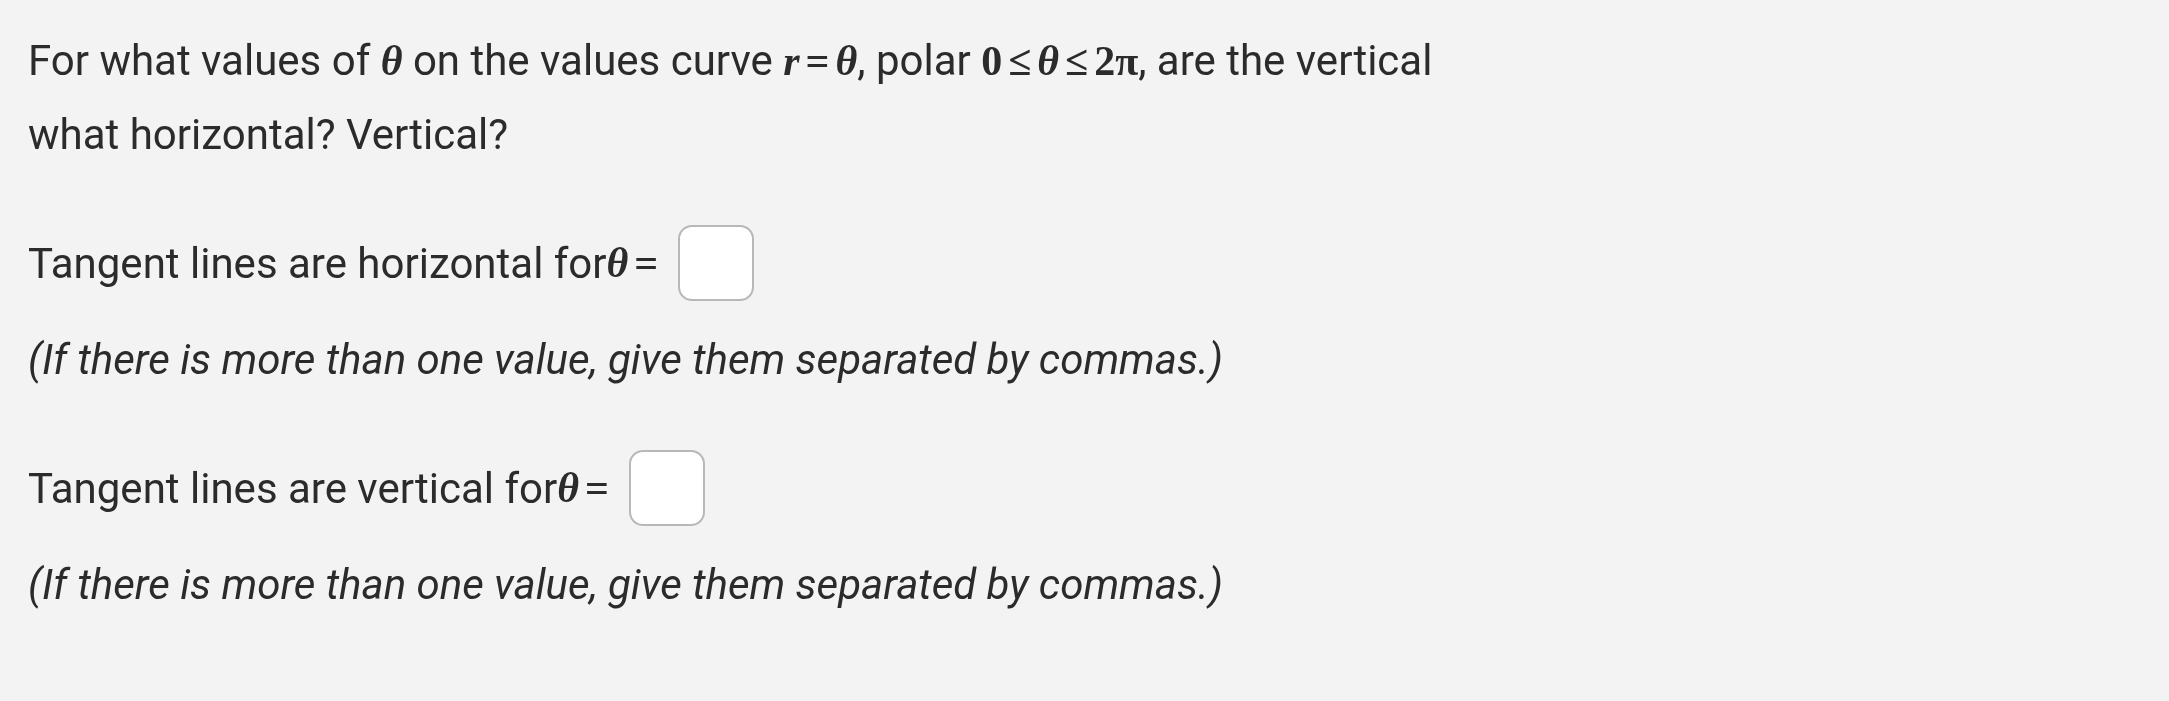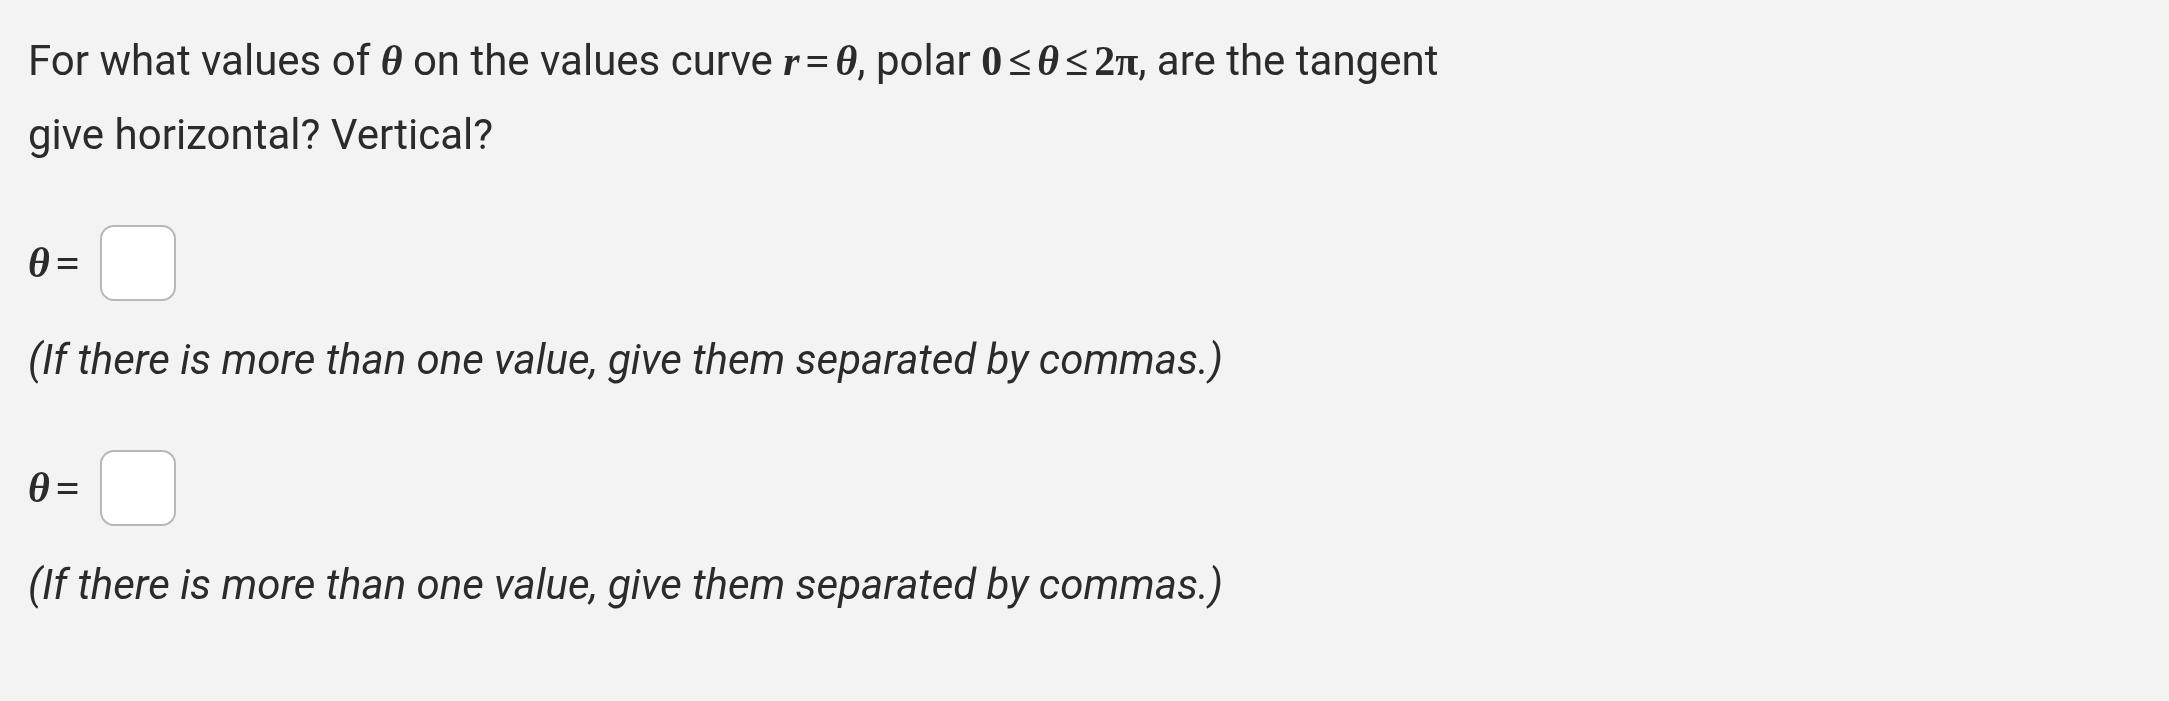--- a/index.html
+++ b/index.html
@@ -65,35 +65,37 @@
     padding: 4px;
     font-family: inherit;
   }
 </style>
 </head>
 <body>
 
 <div class="page">
 
   <div class="qline">
-    <span>For what values of </span><span class="mathvar">θ</span><span> on the values curve </span><span class="mathvar">r</span><span class="eq">=</span><span class="mathvar">θ</span><span>, polar </span><span class="mathup">0</span><span class="le">≤</span><span class="mathvar">θ</span><span class="le">≤</span><span class="mathup">2π</span><span>, are the tangent</span>
+    <span>For what values of </span><span class="mathvar">θ</span><span> on the values curve </span><span class="mathvar">r</span><span class="eq">=</span><span class="mathvar">θ</span><span>, polar </span><span class="mathup">0</span><span class="le">≤</span><span class="mathvar">θ</span><span class="le">≤</span><span class="mathup">2π</span><span>, are the vertical</span>
   </div>
-  <div class="qline">give horizontal? Vertical?</div>
+  <div class="qline">what horizontal? Vertical?</div>
 
   <div class="block">
     <div class="answer-row">
+      <span>Tangent lines are horizontal for </span>
         <span class="mathvar">θ</span>
         <span class="eq">=</span>
       <input type="text" class="input-box" value="" style="">
     </div>
     <div class="hint">(If there is more than one value, give them separated by commas.)</div>
   </div>
 
   <div class="block">
     <div class="answer-row">
+      <span>Tangent lines are vertical for </span>
         <span class="mathvar">θ</span>
         <span class="eq">=</span>
       <input type="text" class="input-box" value="" style="">
     </div>
     <div class="hint">(If there is more than one value, give them separated by commas.)</div>
   </div>
 
 </div>
 
 </body></html>

